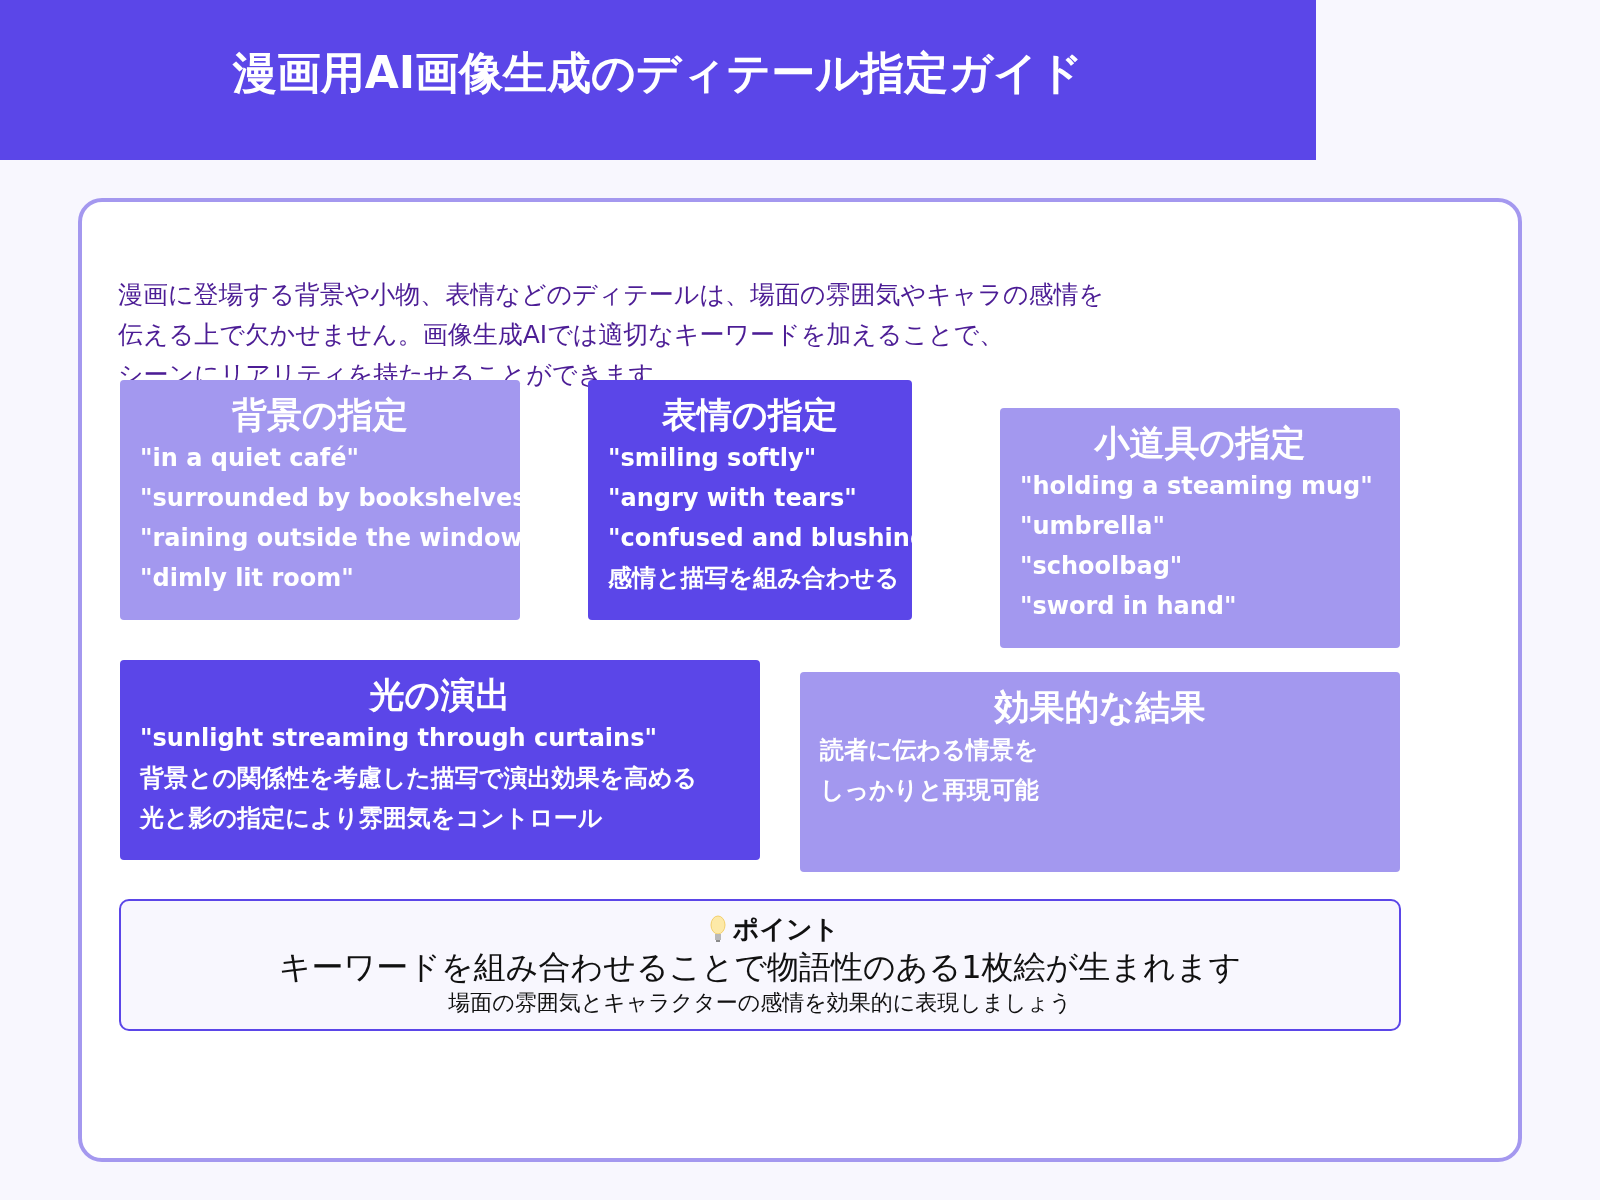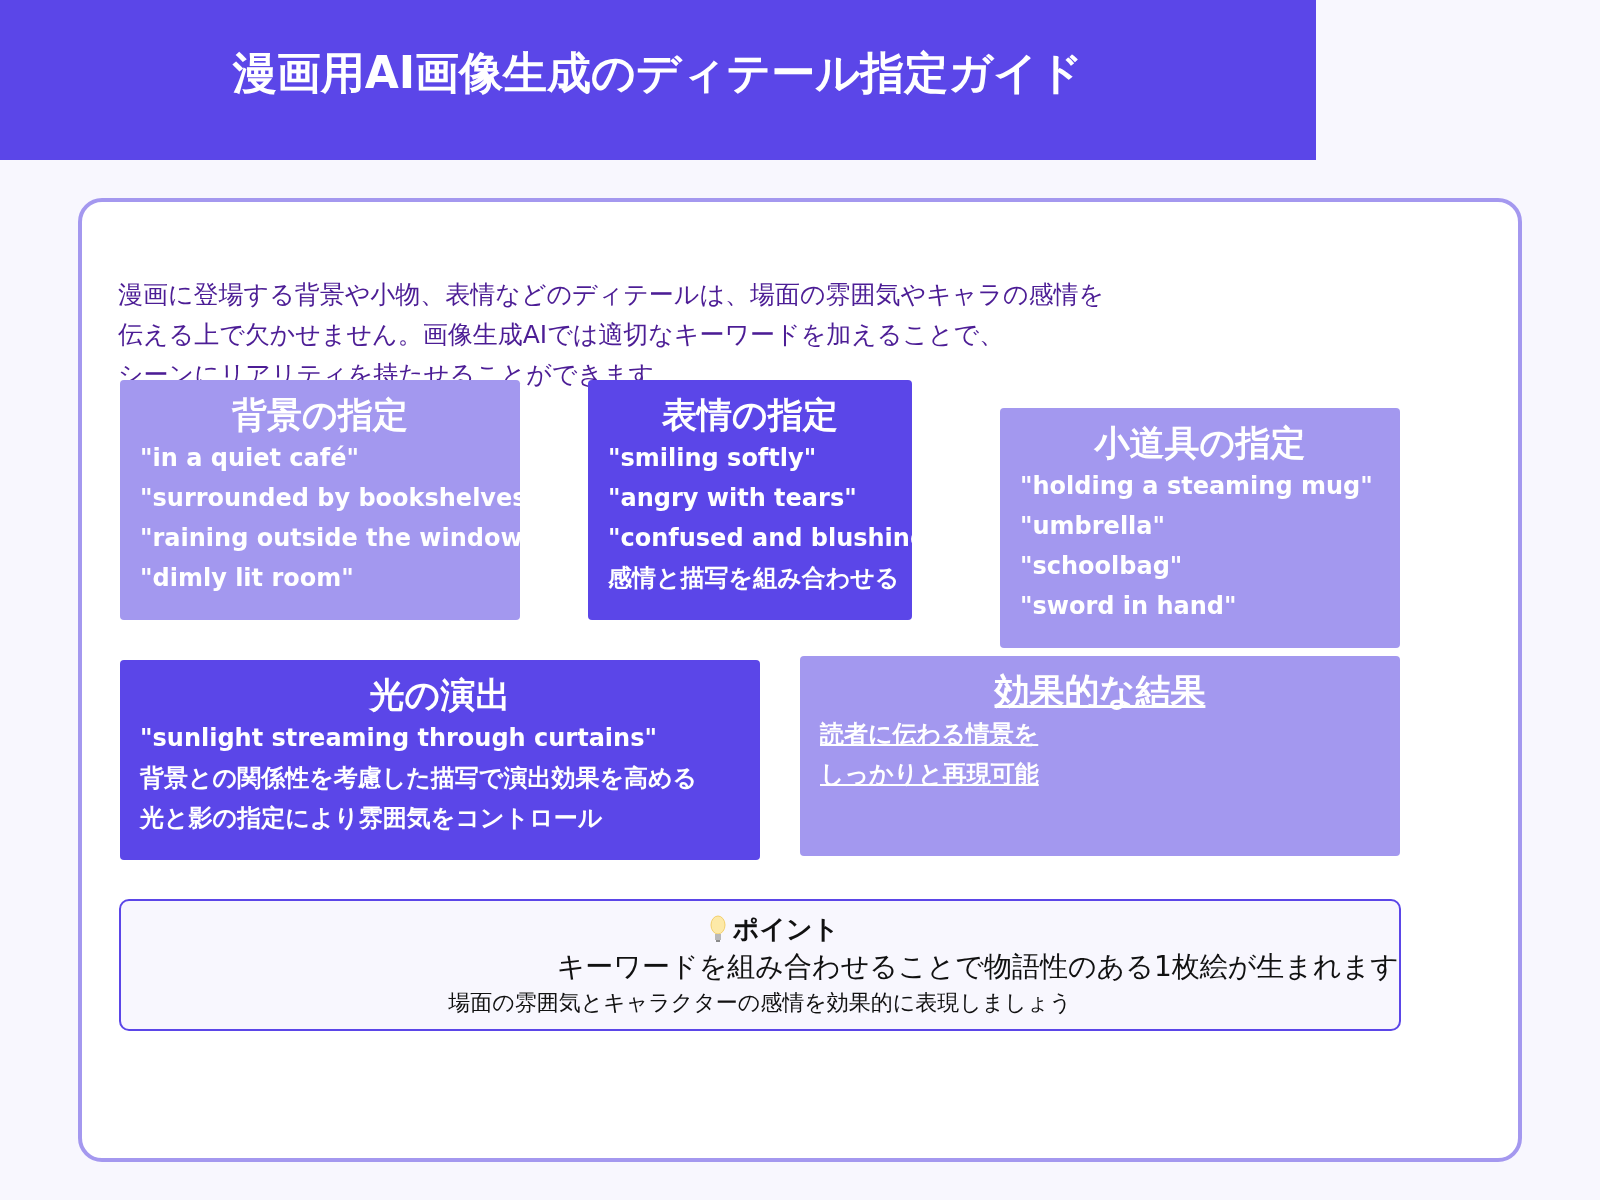--- a/index.html
+++ b/index.html
@@ -43,36 +43,36 @@
       text-align: center; font-size: 35px; font-weight: bold; line-height: 42px;
       margin-bottom: 2px;
     }
     .box .line {
       font-size: 24px; font-weight: bold; line-height: 40px; white-space: nowrap;
     }
     #box-bg { left: 120px; top: 380px; width: 400px; height: 240px; }
     #box-face { left: 588px; top: 380px; width: 324px; height: 240px; }
     #box-props { left: 1000px; top: 380px; width: 400px; height: 240px; margin-top: 28px; }
     #box-light { left: 120px; top: 660px; width: 640px; height: 200px; }
-    #box-result { left: 800px; top: 656px; width: 600px; height: 200px; text-decoration: underline; }
+    #box-result { left: 800px; top: 672px; width: 600px; height: 200px; }
     .point {
       position: absolute; left: 119px; top: 899px; width: 1282px; height: 132px;
       background: #f8f7fe;
       border: 2px solid #5b46e8;
       border-radius: 10px;
       text-align: center;
       color: #111111;
     }
     .point .ptitle {
       margin-top: 10px; font-size: 26px; font-weight: bold; line-height: 36px;
       display: flex; align-items: center; justify-content: center; gap: 6px; margin-left: 28px;
     }
     .bulb { display: inline-block; width: 18px; height: 28px; position: relative; }
     .bulb svg { width: 18px; height: 28px; }
-    .point .pmain { font-size: 28px; line-height: 40px; text-align: right; }
+    .point .pmain { font-size: 32px; line-height: 40px; }
     .point .psub { font-size: 22px; line-height: 32px; }
   </style>
 </head>
 <body>
 
 <div class="header">
   <h1>漫画用AI画像生成のディテール指定ガイド</h1>
 </div>
 
 <div class="card"></div>

